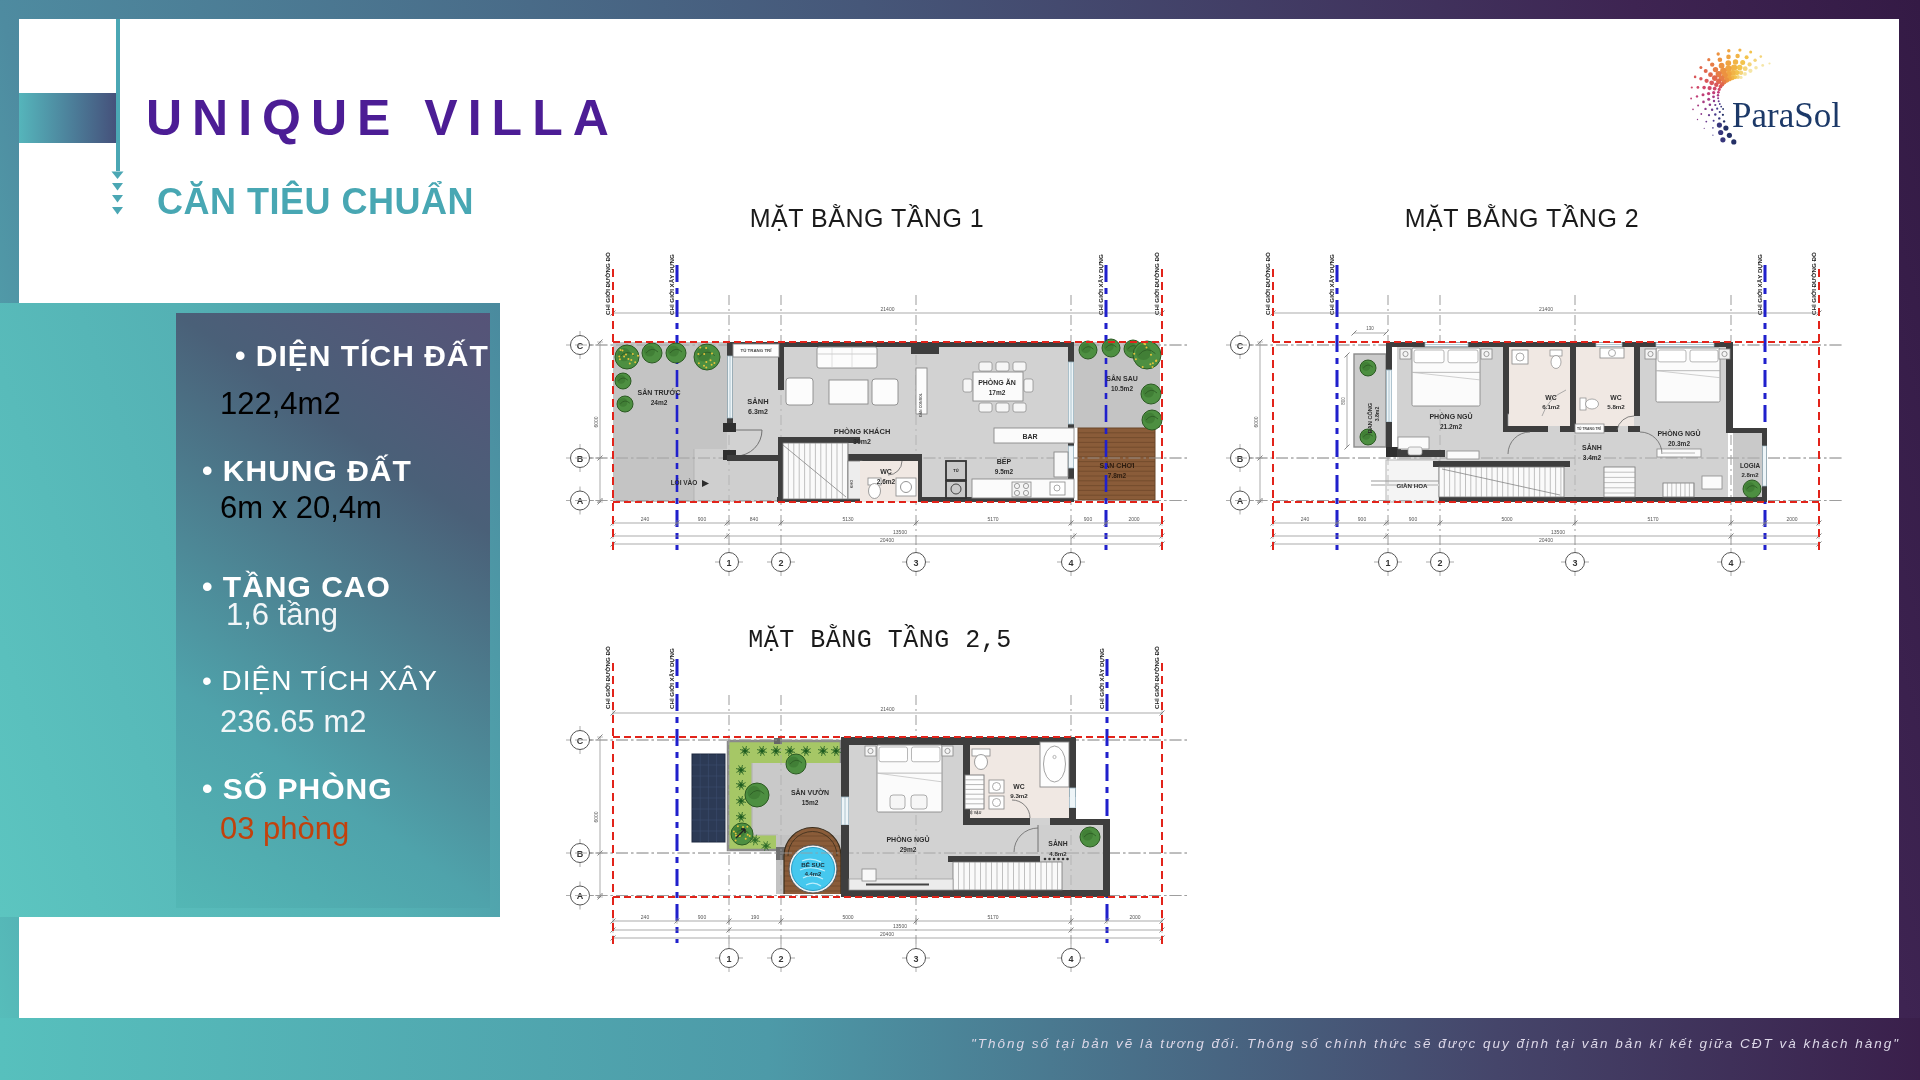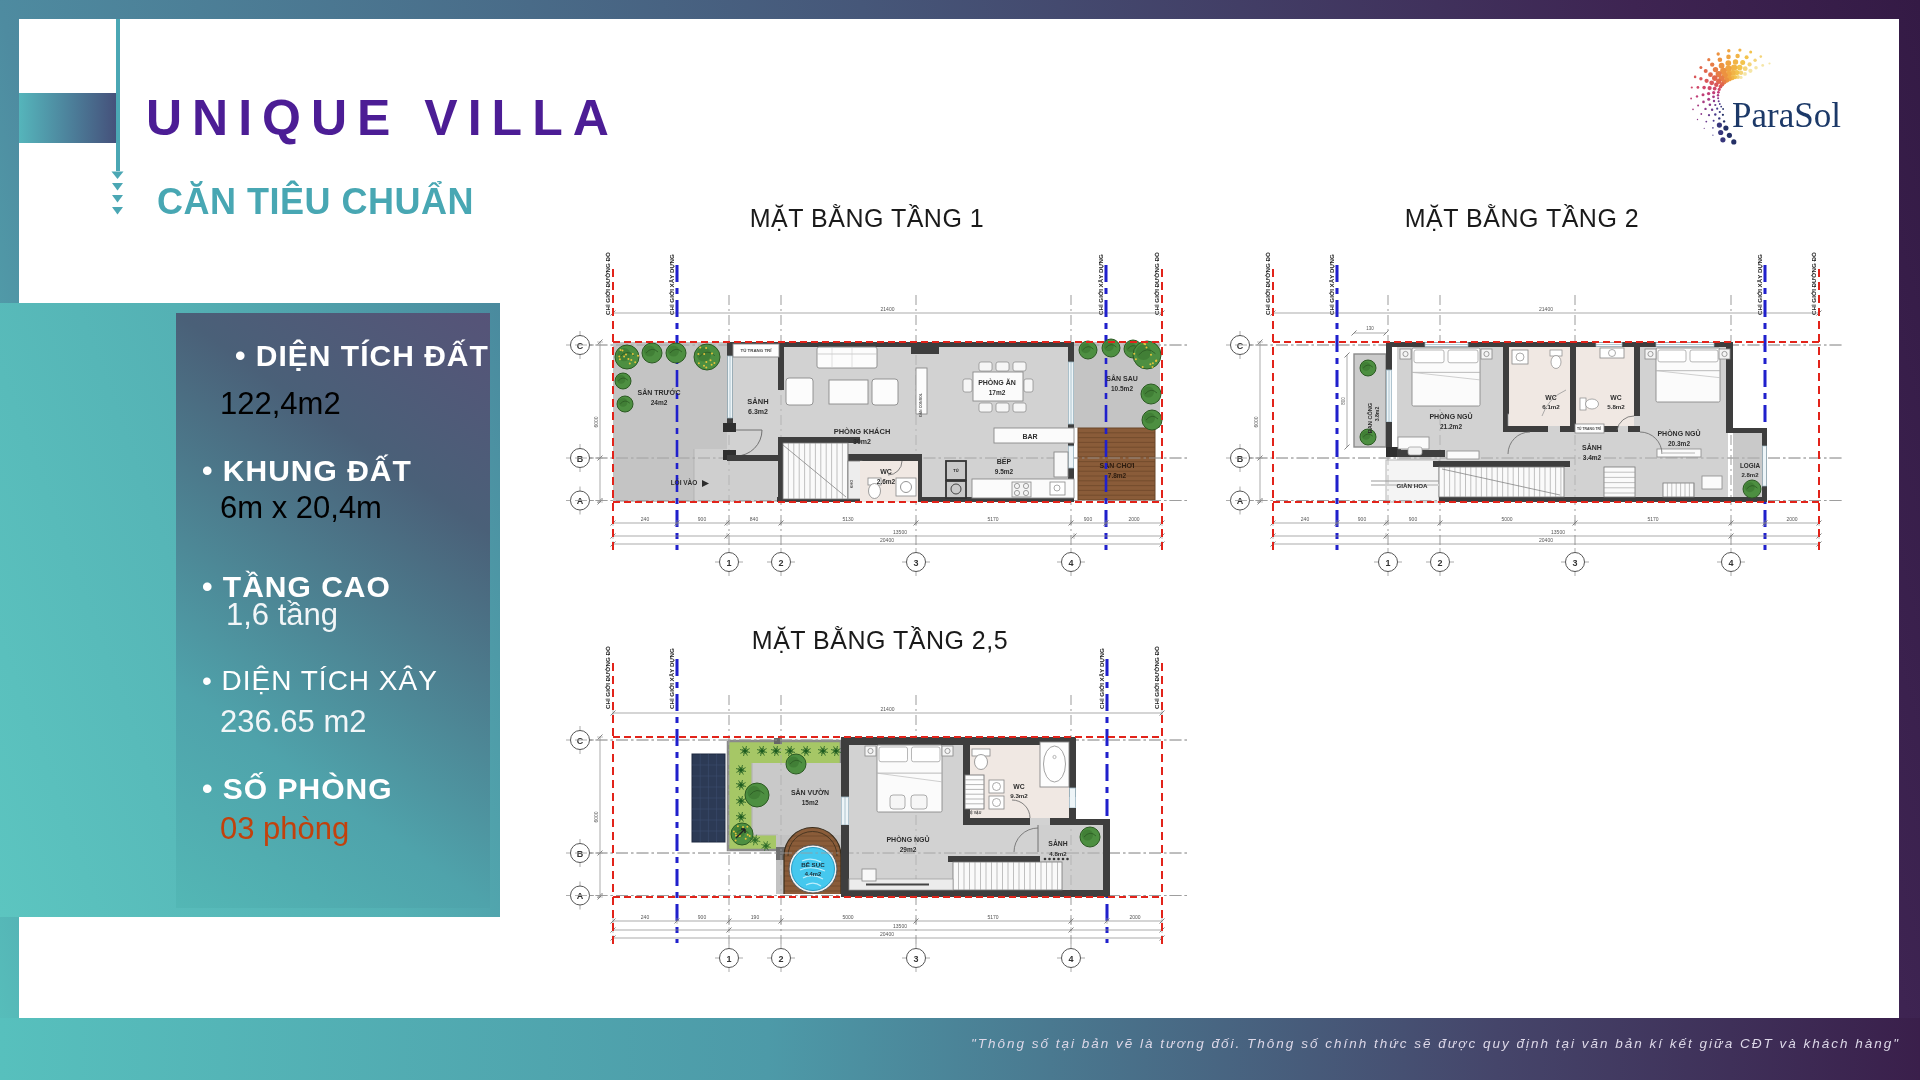--- a/index.html
+++ b/index.html
@@ -162,21 +162,21 @@
 
   <div class="abs" style="left:26px;top:459px;font-size:30px;font-weight:bold;letter-spacing:1px;">• SỐ PHÒNG</div>
 
   <div class="abs" style="left:44px;top:498px;font-size:31px;color:#c2410c;">03 phòng</div>
 </div>
 
 <div class="abs" style="left:617px;top:204px;width:500px;text-align:center;font-size:25px;color:#1a1a1a;letter-spacing:0.5px;">MẶT BẰNG TẦNG 1</div>
 
 <div class="abs" style="left:1272px;top:204px;width:500px;text-align:center;font-size:25px;color:#1a1a1a;letter-spacing:0.5px;">MẶT BẰNG TẦNG 2</div>
 
-<div class="abs" style="left:630px;top:626px;width:500px;text-align:center;font-size:25px;color:#1a1a1a;letter-spacing:0.5px;">MẶT BẰNG TẦNG 2,5</div>
+<div class="abs" style="left:630px;top:626px;width:500px;text-align:center;font-size:25px;color:#1a1a1a;letter-spacing:0.5px;font-family:Liberation Mono, monospace;">MẶT BẰNG TẦNG 2,5</div>
 
 <svg class="abs" style="left:0;top:0;" width="1920" height="1080" viewBox="0 0 1920 1080">
 
 <g>
 
 <line x1="613" y1="269" x2="613" y2="551" stroke="#e2231a" stroke-width="2" stroke-dasharray="8 5" stroke-linecap="butt"></line>
 
 <line x1="1162" y1="269" x2="1162" y2="551" stroke="#e2231a" stroke-width="2" stroke-dasharray="8 5" stroke-linecap="butt"></line>
 
 <line x1="613" y1="342" x2="1162" y2="342" stroke="#e2231a" stroke-width="2" stroke-dasharray="7 4" stroke-linecap="butt"></line>

